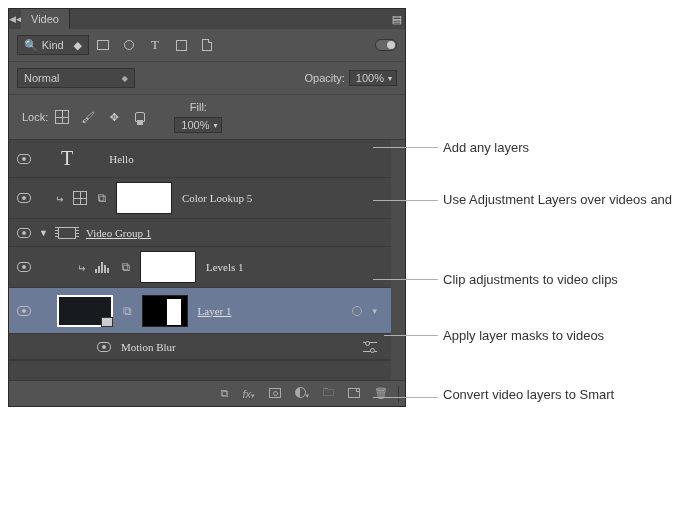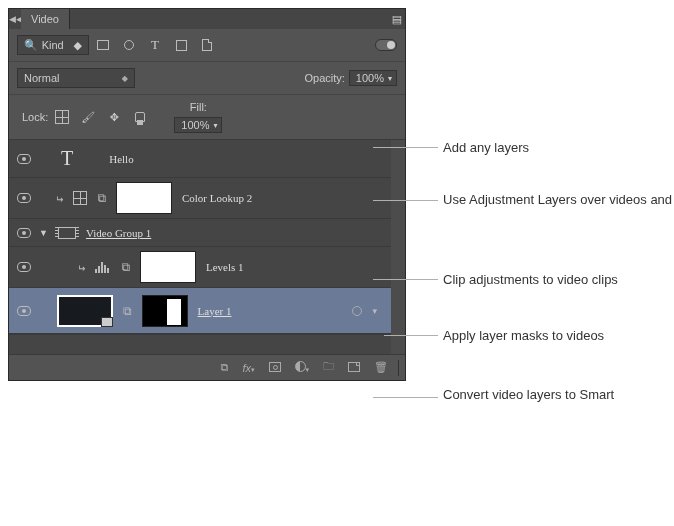--- a/index.html
+++ b/index.html
@@ -161,21 +161,21 @@
 
     <div class="layer-row">
       <div class="eye-col">
           <span class="eye"></span>
         </div>
       <div class="content">
         <span class="clip" style="margin-left:16px;">↴</span>
         <span class="grid-ic"></span>
         <span class="link-ic">⧉</span>
         <span class="thumb med"></span>
-        <span class="layer-label">Color Lookup 2</span>
+        <span class="layer-label">Color Lookup 5</span>
       </div>
     </div>
 
     <div class="layer-row grp-row">
       <div class="eye-col">
           <span class="eye"></span>
         </div>
       <div class="content">
         <span style="font-size:9px;">▼</span>
         <span class="film"></span>
@@ -214,20 +214,30 @@
         <span class="thumb sm mask"></span>
         <span class="layer-label underlined">Layer 1</span>
         <span class="right-meta">
           <span style="width:10px;height:10px;border:1px solid #aaa;border-radius:50%;"></span>
           <span class="corner-arrow" style="position:static;">▾</span>
         </span>
       </div>
     </div>
 
 
+    <div class="layer-row filter-name-row">
+      <div class="eye-col"></div>
+      <div class="content indent3">
+        <span class="eye"></span>
+        <span class="layer-label">Motion Blur</span>
+        <span class="right-meta">
+            <span class="slider-ic"></span>
+          </span>
+      </div>
+    </div>
 
 
     <div class="empty-below"></div>
   </div>
 
   <div class="panel-footer">
     <span>⧉</span>
     <span style="font-style:italic;">fx<span style="font-size:7px;font-style:normal;">▾</span></span>
     <span><span style="display:inline-block;width:12px;height:10px;border:1px solid #aaa;position:relative;"><span style="position:absolute;left:3px;top:2px;width:5px;height:5px;border:1px solid #aaa;border-radius:50%;"></span></span></span>
     <span><span style="display:inline-block;width:11px;height:11px;border:1px solid #aaa;border-radius:50%;background:linear-gradient(90deg,#aaa 50%,transparent 50%);"></span><span style="font-size:7px;">▾</span></span>

